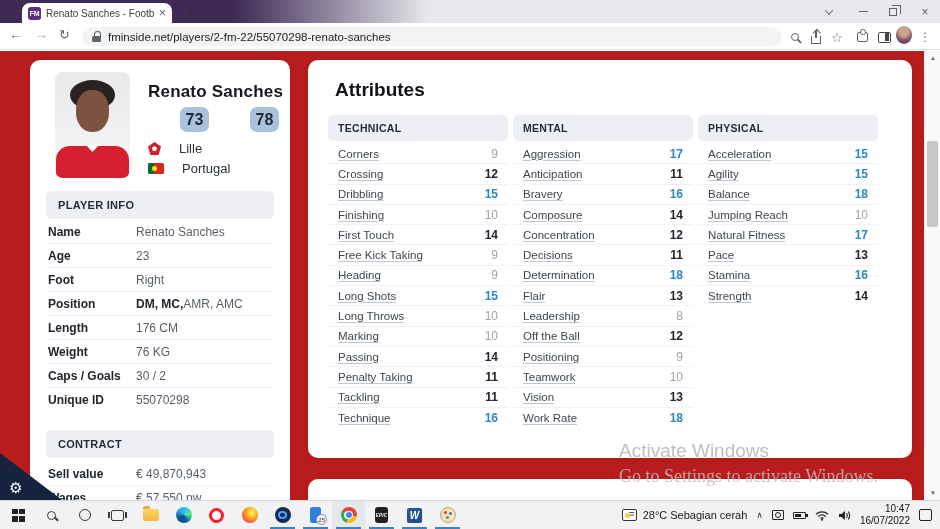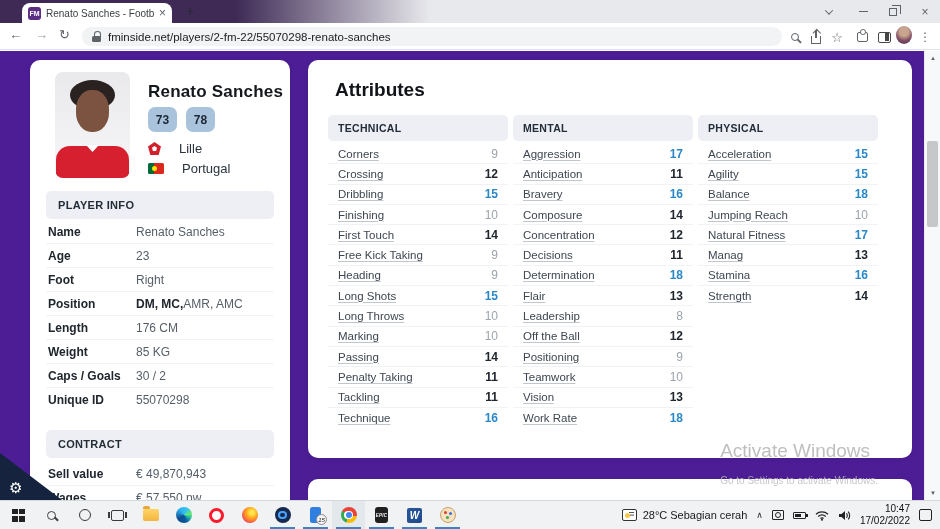--- a/index.html
+++ b/index.html
@@ -48,34 +48,34 @@
   .puz{width:11px;height:10px;border:1.4px solid #5f6368;border-radius:2px;position:relative;}
   .puz::after{content:"";position:absolute;top:-4px;left:2.6px;width:3.6px;height:3.6px;
     border:1.4px solid #5f6368;border-radius:50%;background:#fff;}
   .side{width:13px;height:11px;border:1.4px solid #444746;border-radius:2px;position:relative;}
   .side::after{content:"";position:absolute;right:0.6px;top:0.6px;bottom:0.6px;width:4px;background:#444746;}
   .avatar{width:18px;height:18px;border-radius:50%;
     background:radial-gradient(circle at 50% 32%,#c9a48e 0 30%,#7b4a62 62%,#4e3550);}
   .kebab{font-size:12px;color:#5f6368;}
 
   
-  .page{position:absolute;top:51px;left:0;width:940px;height:449px;background:#4c1d95;overflow:hidden;}
+  .page{position:absolute;top:51px;left:0;width:940px;height:449px;background:#b91c1c;overflow:hidden;}
   .card{background:#fff;border-radius:10px;box-shadow:0 1px 5px rgba(25,35,60,.09);position:absolute;}
   .card-left{left:30px;top:9px;width:260px;height:470px;}
   .photo{position:absolute;left:25px;top:12px;width:75px;height:106px;border-radius:8px;overflow:hidden;
     background:linear-gradient(#e9e9ec,#f7f7f9);}
   .hair{position:absolute;left:15px;top:8px;width:45px;height:30px;background:#2a2220;border-radius:50%;}
   .head{position:absolute;left:21px;top:18px;width:33px;height:42px;background:#7b5340;border-radius:46%;}
   .shirt{position:absolute;left:1px;bottom:-6px;width:73px;height:38px;background:#d6202f;border-radius:14px 14px 0 0;}
   .collar{position:absolute;left:31px;bottom:26px;width:13px;height:7px;background:#fff;
     clip-path:polygon(0 0,100% 0,50% 100%);}
   .p-name{position:absolute;left:118px;top:22px;font-size:17px;font-weight:bold;color:#15181d;letter-spacing:.2px;}
   .badges{position:absolute;left:118px;top:47px;display:flex;gap:9px;}
   .badge{width:29px;height:25px;background:#a9c3dc;border-radius:7px;display:flex;align-items:center;
-    justify-content:center;font-size:12px;font-weight:bold;color:#1c2733;}
+    justify-content:center;font-size:16px;font-weight:bold;color:#1c2733;margin-left:32px;}
   .meta-row{position:absolute;left:118px;display:flex;gap:18px;align-items:center;font-size:13px;color:#2a323c;}
   .club-badge{width:13px;height:13px;background:#d21f2c;clip-path:polygon(50% 0,100% 35%,82% 100%,18% 100%,0 35%);
     position:relative;}
   .club-badge::after{content:"";position:absolute;left:4px;top:4px;width:5px;height:5px;background:#fff;
     clip-path:polygon(50% 0,100% 35%,82% 100%,18% 100%,0 35%);}
   .flag{width:16px;height:11px;border-radius:1.5px;position:relative;
     background:linear-gradient(90deg,#046a38 0 40%,#da291c 40% 100%);}
   .flag::after{content:"";position:absolute;left:3.6px;top:3px;width:5px;height:5px;background:#ffe600;border-radius:50%;}
   .sec-head{position:absolute;left:16px;right:16px;height:28px;background:#edeff4;border-radius:5px;
     display:flex;align-items:center;padding:0 12px;font-size:11px;font-weight:bold;color:#232d38;letter-spacing:.3px;}
@@ -99,21 +99,21 @@
     text-underline-offset:2px;cursor:pointer;}
   .aval{font-size:12px;font-weight:bold;color:#20262e;}
   .v-lo{color:#9ba3ac;font-weight:normal;}
   .v-mid{color:#20262e;}
   .v-hi{color:#2b87c8;}
 
   .card-bottom{left:308px;top:428px;width:604px;height:40px;}
 
   .watermark{position:absolute;right:62px;top:389px;color:#b9b9b9;opacity:.85;z-index:4;}
   .wm1{font-size:19px;color:#b3b3b3;}
-  .wm2{font-size:10px;color:#bdbdbd;margin-top:13px;}
+  .wm2{font-size:18px;color:#bdbdbd;margin-top:4px;font-family:Liberation Serif, serif;}
 
   .corner{position:absolute;left:0;bottom:0;width:0;height:0;z-index:5;
     border-bottom:47px solid #16233e;border-right:62px solid transparent;}
   .gear{position:absolute;left:9px;bottom:3px;z-index:6;color:#fff;font-size:15px;cursor:pointer;}
 
   .scroll{position:absolute;right:0;top:0;width:16px;height:449px;background:#f7f8f9;border-left:1px solid #ececee;z-index:7;}
   .s-arrow{position:absolute;left:0;width:16px;height:14px;display:flex;align-items:center;justify-content:center;
     font-size:6px;color:#606060;}
   .s-up{top:0;} .s-down{bottom:0;}
   .thumb{position:absolute;left:2px;right:2px;top:90px;height:86px;background:#c5c7c9;border-radius:2px;}
@@ -267,21 +267,21 @@
           <span class="lab">Position</span>
           <span class="val" style="color:#20262e;font-weight:bold;">DM, MC,</span>
           <span class="val pos-sec"> AMR, AMC</span>
         </div>
       <div class="irow">
           <span class="lab">Length</span>
           <span class="val">176 CM</span>
         </div>
       <div class="irow">
           <span class="lab">Weight</span>
-          <span class="val">85 KG</span>
+          <span class="val">76 KG</span>
         </div>
       <div class="irow">
           <span class="lab">Caps / Goals</span>
           <span class="val">30 / 2</span>
         </div>
       <div class="irow">
           <span class="lab">Unique ID</span>
           <span class="val">55070298</span>
         </div>
     </div>
@@ -439,21 +439,21 @@
           </div>
         <div class="arow">
             <a class="aname">Jumping Reach</a>
             <span class="aval v-lo">10</span>
           </div>
         <div class="arow">
             <a class="aname">Natural Fitness</a>
             <span class="aval v-hi">17</span>
           </div>
         <div class="arow">
-            <a class="aname">Manag</a>
+            <a class="aname">Pace</a>
             <span class="aval v-mid">13</span>
           </div>
         <div class="arow">
             <a class="aname">Stamina</a>
             <span class="aval v-hi">16</span>
           </div>
         <div class="arow">
             <a class="aname">Strength</a>
             <span class="aval v-mid">14</span>
           </div>
@@ -542,17 +542,17 @@
     <svg width="14" height="11">
         <path d="M1 4.2 a9 9 0 0 1 12 0 M3.2 6.4 a6 6 0 0 1 7.6 0 M5.4 8.4 a3 3 0 0 1 3.2 0" stroke="#222" fill="none" stroke-width="1.3"></path>
         <circle cx="7" cy="9.8" r="1" fill="#222"></circle>
       </svg>
     <svg width="13" height="11">
         <path d="M1 4 h2.5 L7 1 v9 L3.5 7 H1 z" fill="#222"></path>
         <path d="M8.5 3.2 a4 4 0 0 1 0 4.6 M10.2 1.6 a6.5 6.5 0 0 1 0 7.8" stroke="#222" stroke-width="1.1" fill="none"></path>
       </svg>
     <span class="clock">
       <span>10:47</span><br>
-      <span>17/02/2022</span>
+      <span>16/07/2022</span>
     </span>
     <i class="ac"></i>
   </div>
 </div>
 
 </body></html>

